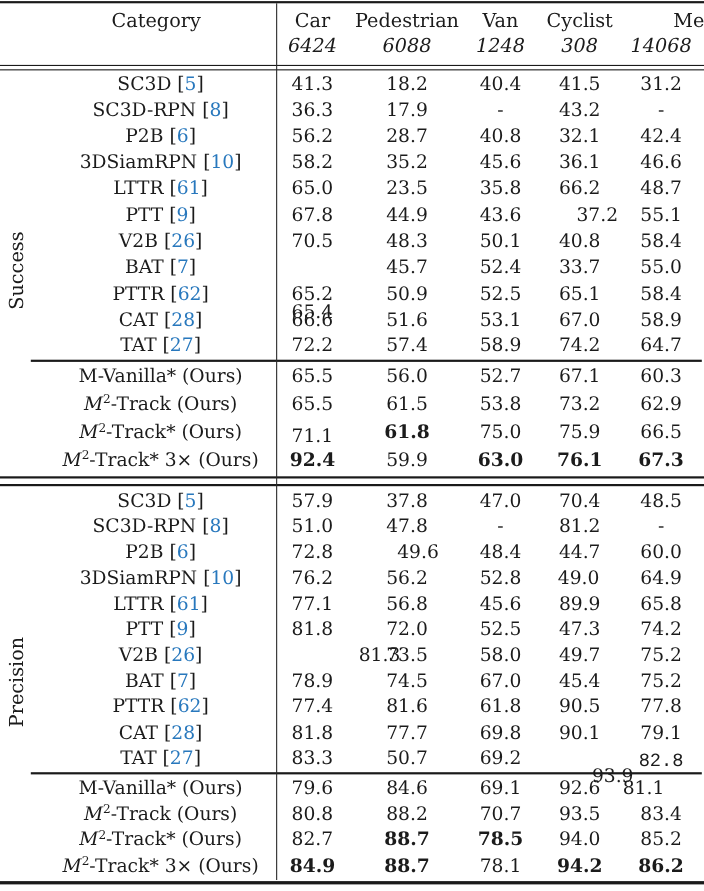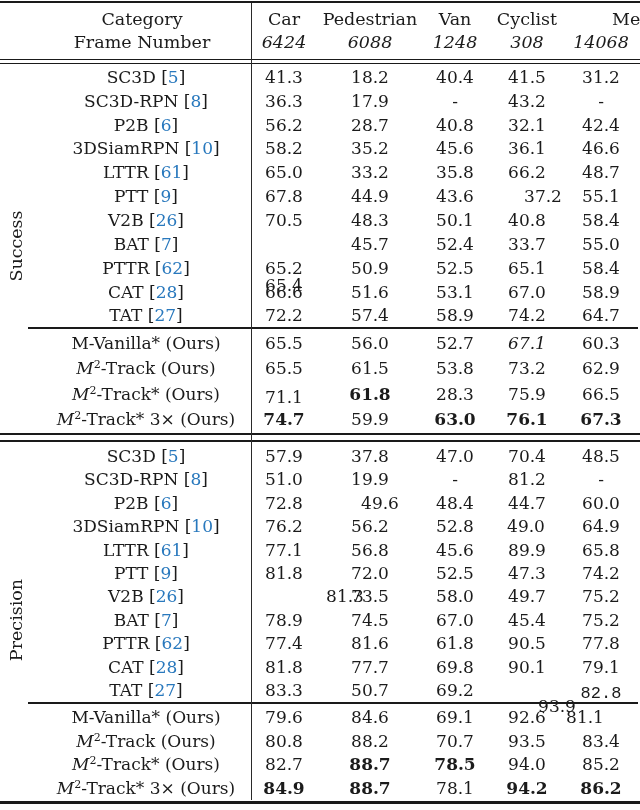--- a/index.html
+++ b/index.html
@@ -35,21 +35,20 @@
   <div class="rule" style="left:0;right:0;top:62.6px;height:1.4px;"></div>
   <div class="rule" style="left:28px;right:2px;top:327.3px;height:1.5px;"></div>
   <div class="rule" style="left:0;right:0;top:432.7px;height:2.5px;"></div>
   <div class="rule" style="left:0;right:0;top:439.9px;height:2.5px;"></div>
   <div class="rule" style="left:28px;right:2px;top:702.3px;height:1.5px;"></div>
   <div class="rule" style="left:0;right:0;top:800.5px;height:3.2px;"></div>
 
   <div class="vdiv" style="left:251.2px;top:3.4px;height:797px;"></div>
 
   <div class="cell hdr" style="left:142px;top:20px;">Category</div>
-  <div class="cell hdr" style="left:142px;top:42.5px;">Frame Number</div>
 
   <div id="gen">
       <div class="cell hdr" style="left: 284px; top: 20px;">Car</div>
       <div class="cell frames" style="left: 284px; top: 42.5px;">6424</div>
       <div class="cell hdr" style="left: 370px; top: 20px;">Pedestrian</div>
       <div class="cell frames" style="left: 370px; top: 42.5px;">6088</div>
       <div class="cell hdr" style="left: 455px; top: 20px;">Van</div>
       <div class="cell frames" style="left: 455px; top: 42.5px;">1248</div>
       <div class="cell hdr" style="left: 527px; top: 20px;">Cyclist</div>
       <div class="cell frames" style="left: 527px; top: 42.5px;">308</div>
@@ -74,21 +73,21 @@
       <div class="cell" style="left: 527px; top: 124.625px;">32.1</div>
       <div class="cell" style="left: 601px; top: 124.625px;">42.4</div>
       <div class="cell" style="left: 146px; top: 148.475px;">3DSiamRPN [<span class="ref">10</span>]</div>
       <div class="cell" style="left: 284px; top: 148.475px;">58.2</div>
       <div class="cell" style="left: 370px; top: 148.475px;">35.2</div>
       <div class="cell" style="left: 455px; top: 148.475px;">45.6</div>
       <div class="cell" style="left: 527px; top: 148.475px;">36.1</div>
       <div class="cell" style="left: 601px; top: 148.475px;">46.6</div>
       <div class="cell" style="left: 146px; top: 172.325px;">LTTR [<span class="ref">61</span>]</div>
       <div class="cell" style="left: 284px; top: 172.325px;">65.0</div>
-      <div class="cell" style="left: 370px; top: 172.325px;">33.2</div>
+      <div class="cell" style="left: 370px; top: 172.325px;">23.5</div>
       <div class="cell" style="left: 455px; top: 172.325px;">35.8</div>
       <div class="cell" style="left: 527px; top: 172.325px;">66.2</div>
       <div class="cell" style="left: 601px; top: 172.325px;">48.7</div>
       <div class="cell" style="left: 146px; top: 196.175px;">PTT [<span class="ref">9</span>]</div>
       <div class="cell" style="left: 284px; top: 196.175px;">67.8</div>
       <div class="cell" style="left: 370px; top: 196.175px;">44.9</div>
       <div class="cell" style="left: 455px; top: 196.175px;">43.6</div>
       <div class="cell" style="left: 527px; top: 196.175px; margin-left: 16px;">37.2</div>
       <div class="cell" style="left: 601px; top: 196.175px;">55.1</div>
       <div class="cell" style="left: 146px; top: 220.025px;">V2B [<span class="ref">26</span>]</div>
@@ -118,49 +117,49 @@
       <div class="cell" style="left: 146px; top: 315.425px;">TAT [<span class="ref">27</span>]</div>
       <div class="cell" style="left: 284px; top: 315.425px;">72.2</div>
       <div class="cell" style="left: 370px; top: 315.425px;">57.4</div>
       <div class="cell" style="left: 455px; top: 315.425px;">58.9</div>
       <div class="cell" style="left: 527px; top: 315.425px;">74.2</div>
       <div class="cell" style="left: 601px; top: 315.425px;">64.7</div>
       <div class="cell" style="left: 146px; top: 342.75px;">M-Vanilla* (Ours)</div>
       <div class="cell" style="left: 284px; top: 342.75px;">65.5</div>
       <div class="cell" style="left: 370px; top: 342.75px;">56.0</div>
       <div class="cell" style="left: 455px; top: 342.75px;">52.7</div>
-      <div class="cell" style="left: 527px; top: 342.75px; font-style: italic;">67.1</div>
+      <div class="cell" style="left: 527px; top: 342.75px;">67.1</div>
       <div class="cell" style="left: 601px; top: 342.75px;">60.3</div>
       <div class="cell" style="left: 146px; top: 368.25px;"><span class="mi">M</span><sup class="s2">2</sup>-Track (Ours)</div>
       <div class="cell" style="left: 284px; top: 368.25px;">65.5</div>
       <div class="cell" style="left: 370px; top: 368.25px;">61.5</div>
       <div class="cell" style="left: 455px; top: 368.25px;">53.8</div>
       <div class="cell" style="left: 527px; top: 368.25px;">73.2</div>
       <div class="cell" style="left: 601px; top: 368.25px;">62.9</div>
       <div class="cell" style="left: 146px; top: 393.75px;"><span class="mi">M</span><sup class="s2">2</sup>-Track* (Ours)</div>
       <div class="cell" style="left: 284px; top: 397px;">71.1</div>
       <div class="cell b" style="left: 370px; top: 393.75px;">61.8</div>
-      <div class="cell" style="left: 455px; top: 393.75px;">28.3</div>
+      <div class="cell" style="left: 455px; top: 393.75px;">75.0</div>
       <div class="cell" style="left: 527px; top: 393.75px;">75.9</div>
       <div class="cell" style="left: 601px; top: 393.75px;">66.5</div>
       <div class="cell" style="left: 146px; top: 419.25px;"><span class="mi">M</span><sup class="s2">2</sup>-Track* 3× (Ours)</div>
-      <div class="cell b" style="left: 284px; top: 419.25px;">74.7</div>
+      <div class="cell b" style="left: 284px; top: 419.25px;">92.4</div>
       <div class="cell" style="left: 370px; top: 419.25px;">59.9</div>
       <div class="cell b" style="left: 455px; top: 419.25px;">63.0</div>
       <div class="cell b" style="left: 527px; top: 419.25px;">76.1</div>
       <div class="cell b" style="left: 601px; top: 419.25px;">67.3</div>
       <div class="cell" style="left: 146px; top: 455.725px;">SC3D [<span class="ref">5</span>]</div>
       <div class="cell" style="left: 284px; top: 455.725px;">57.9</div>
       <div class="cell" style="left: 370px; top: 455.725px;">37.8</div>
       <div class="cell" style="left: 455px; top: 455.725px;">47.0</div>
       <div class="cell" style="left: 527px; top: 455.725px;">70.4</div>
       <div class="cell" style="left: 601px; top: 455.725px;">48.5</div>
       <div class="cell" style="left: 146px; top: 479.175px;">SC3D-RPN [<span class="ref">8</span>]</div>
       <div class="cell" style="left: 284px; top: 479.175px;">51.0</div>
-      <div class="cell" style="left: 370px; top: 479.175px;">19.9</div>
+      <div class="cell" style="left: 370px; top: 479.175px;">47.8</div>
       <div class="cell" style="left: 455px; top: 479.175px;">-</div>
       <div class="cell" style="left: 527px; top: 479.175px;">81.2</div>
       <div class="cell" style="left: 601px; top: 479.175px;">-</div>
       <div class="cell" style="left: 146px; top: 502.625px;">P2B [<span class="ref">6</span>]</div>
       <div class="cell" style="left: 284px; top: 502.625px;">72.8</div>
       <div class="cell" style="left: 370px; top: 502.625px; margin-left: 10px;">49.6</div>
       <div class="cell" style="left: 455px; top: 502.625px;">48.4</div>
       <div class="cell" style="left: 527px; top: 502.625px;">44.7</div>
       <div class="cell" style="left: 601px; top: 502.625px;">60.0</div>
       <div class="cell" style="left: 146px; top: 526.075px;">3DSiamRPN [<span class="ref">10</span>]</div>

